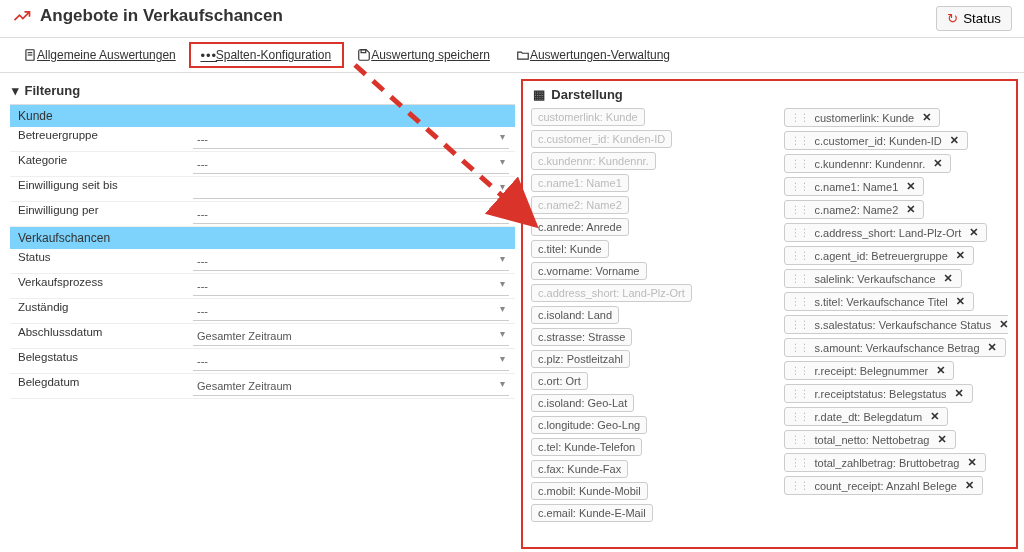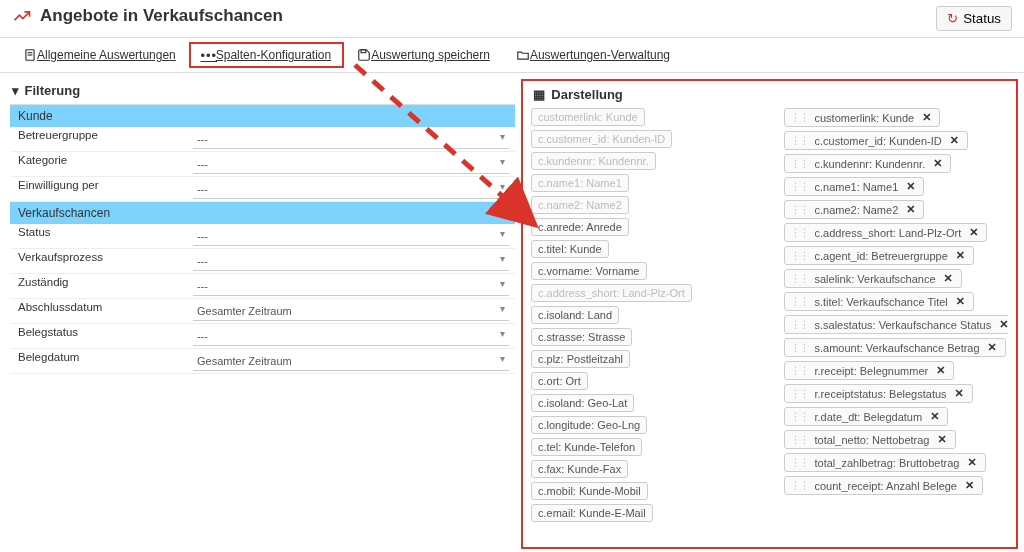--- a/index.html
+++ b/index.html
@@ -102,20 +102,26 @@
             <div class="dd">---</div>
           </div>
         </div>
         <div class="filter-row">
           <div class="lbl">Kategorie</div>
           <div class="ctl dd-wrap">
             <div class="dd">---</div>
           </div>
         </div>
         <div class="filter-row">
+          <div class="lbl">Einwilligung seit bis</div>
+          <div class="ctl dd-wrap">
+            <div class="dd"></div>
+          </div>
+        </div>
+        <div class="filter-row">
           <div class="lbl">Einwilligung per</div>
           <div class="ctl dd-wrap">
             <div class="dd">---</div>
           </div>
         </div>
         <div class="section-head">Verkaufschancen</div>
         <div class="filter-row">
           <div class="lbl">Status</div>
           <div class="ctl dd-wrap">
             <div class="dd">---</div>

